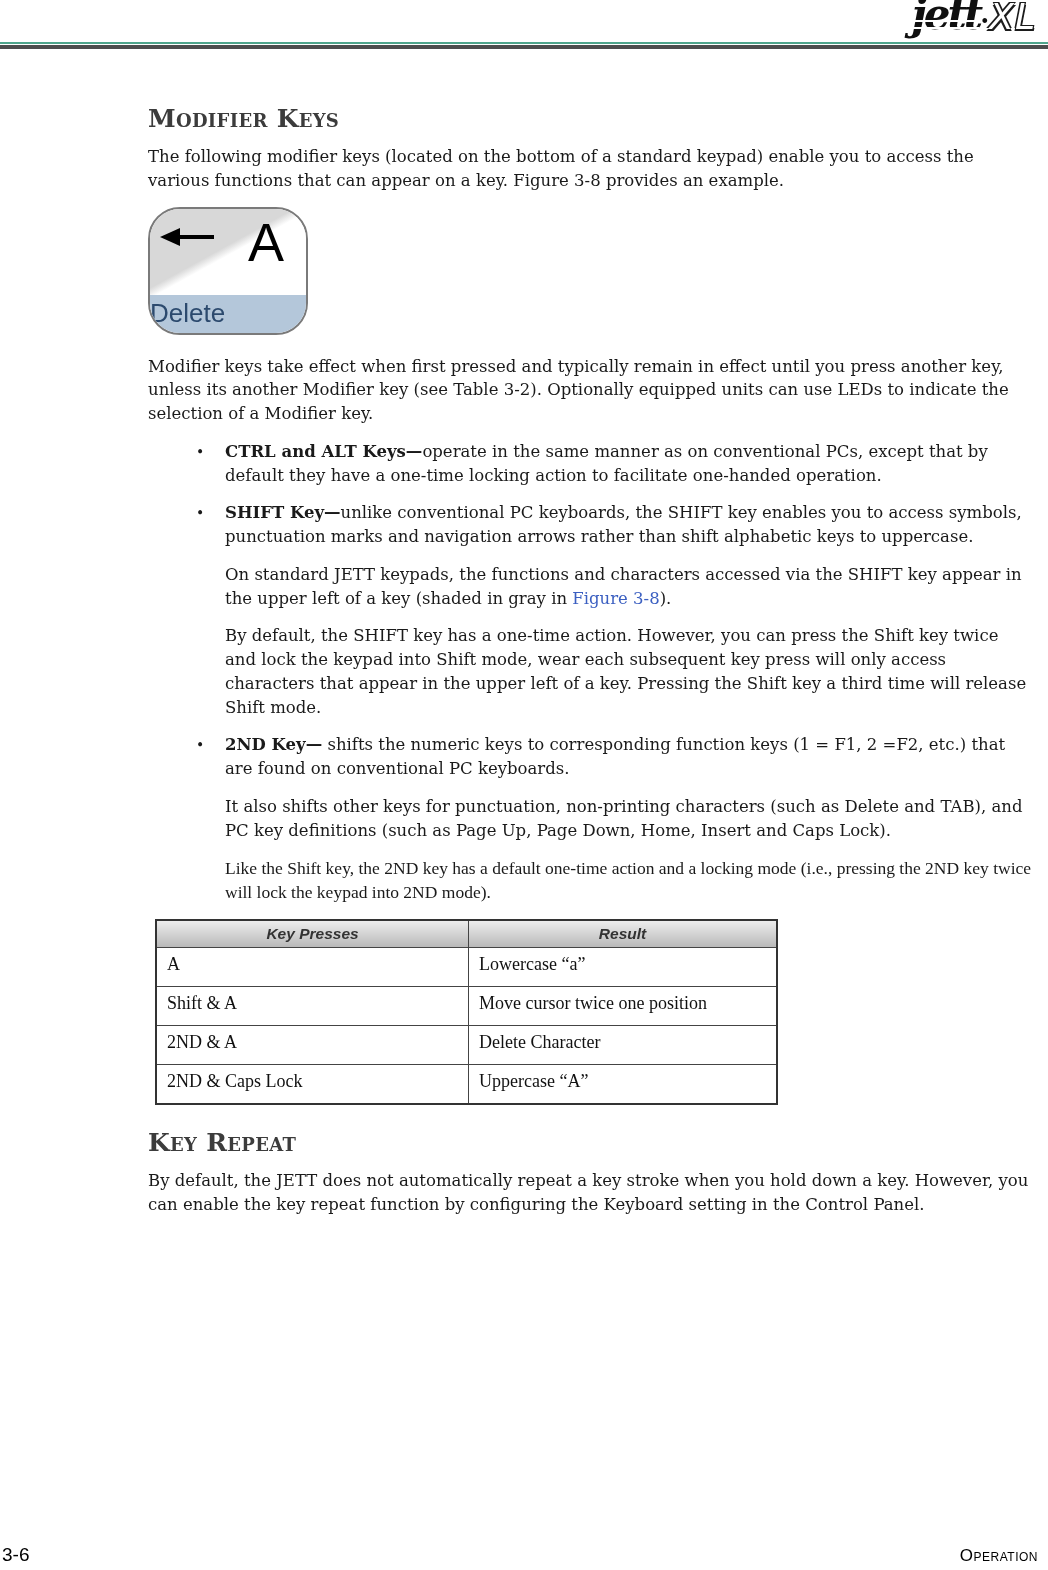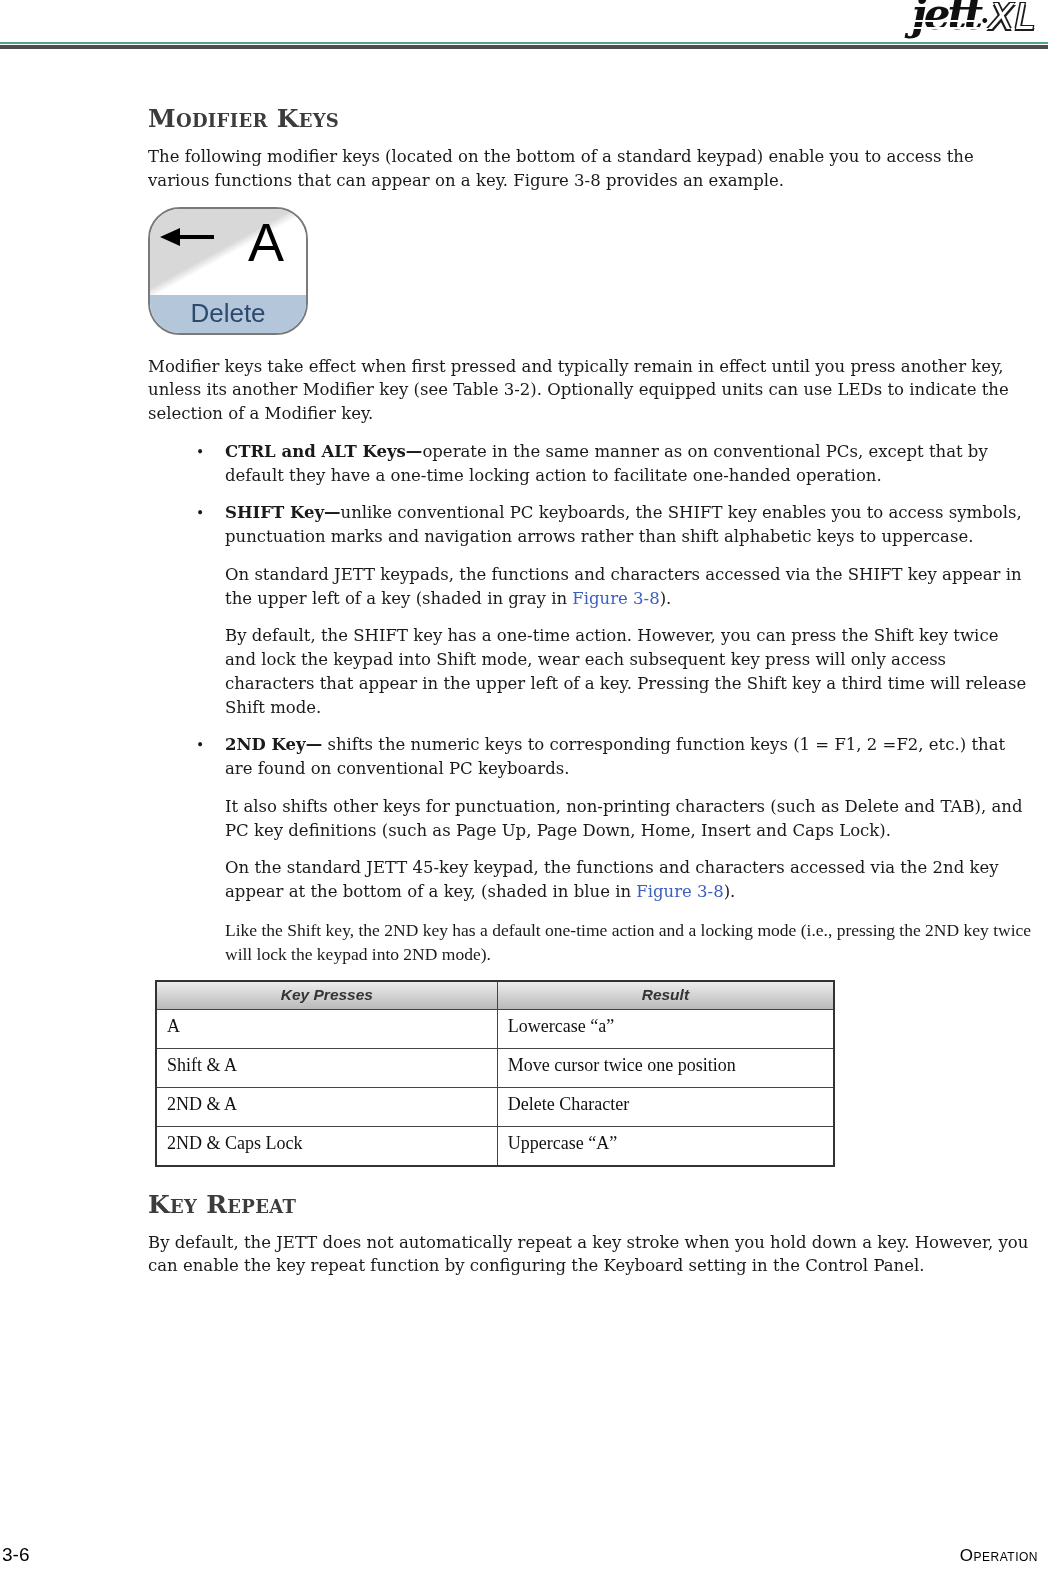--- a/index.html
+++ b/index.html
@@ -83,36 +83,36 @@
   .key-arrow { position:absolute; left:8px; top:16px; }
   .key-letter {
     position:absolute; right:22px; top:4px;
     font-family:"Liberation Sans", sans-serif;
     font-size:54px; line-height:1.1; color:#000000;
   }
   .keycap-band {
     height:38px; background:#b4c7da;
     color:#2c4a6e;
     font-family:"Liberation Sans", sans-serif;
-    font-size:26px; line-height:36px; text-align:center;
+    font-size:26px; line-height:36px; text-align:left;
   }
 
   
   .bullet-row { display:flex; margin:0 0 14px 48px; font-size:16.5px; line-height:1.44; }
   .bullet-marker { width:29px; flex:none; font-size:14px; padding-top:2px; }
   .bullet-text { flex:1; }
   .lead-bold { font-weight:bold; }
   .sub-para { margin:0 0 14px 77px; font-size:16.5px; line-height:1.44; }
   .sub-para.alt-serif { font-family:"Liberation Serif", serif; font-size:17.5px; line-height:1.38; }
   a.xref { color:#3b5fc1; text-decoration:none; cursor:pointer; }
 
   
   .mod-table {
     border-collapse:collapse;
-    width:680px;
+    width:623px;
     margin:2px 0 10px 7px;
     border:2px solid #333333;
   }
   .mod-table th {
     background:linear-gradient(#ededed, #b9b9b9);
     font-family:"Liberation Sans", sans-serif;
     font-style:italic; font-weight:bold;
     font-size:15.5px; color:#333333;
     border:1px solid #444444;
     padding:4px 6px; text-align:center;
@@ -184,21 +184,20 @@
 
     <p class="sub-para">By default, the SHIFT key has a one-time action. However, you can press the Shift key twice and lock the keypad into Shift mode, wear each subsequent key press will only access characters that appear in the upper left of a key. Pressing the Shift key a third time will release Shift mode.</p>
 
     <div class="bullet-row">
       <span class="bullet-marker">•</span>
       <span class="bullet-text"><span class="lead-bold">2ND Key—</span><span> shifts the numeric keys to corresponding function keys (1 = F1, 2 =F2, etc.) that are found on conventional PC keyboards.</span></span>
     </div>
 
     <p class="sub-para">It also shifts other keys for punctuation, non-printing characters (such as Delete and TAB), and PC key definitions (such as Page Up, Page Down, Home, Insert and Caps Lock).</p>
 
-    <p class="sub-para"><span>On the standard JETT 45-key keypad, the functions and characters accessed via the 2nd key appear at the bottom of a key, (shaded in blue in </span><a class="xref">Figure 3-8</a><span>).</span></p>
 
     <p class="sub-para alt-serif">Like the Shift key, the 2ND key has a default one-time action and a locking mode (i.e., pressing the 2ND key twice will lock the keypad into 2ND mode).</p>
 
 
     <table class="mod-table">
       <colgroup>
           <col class="c1">
           <col class="c2">
         </colgroup>
       <thead>

